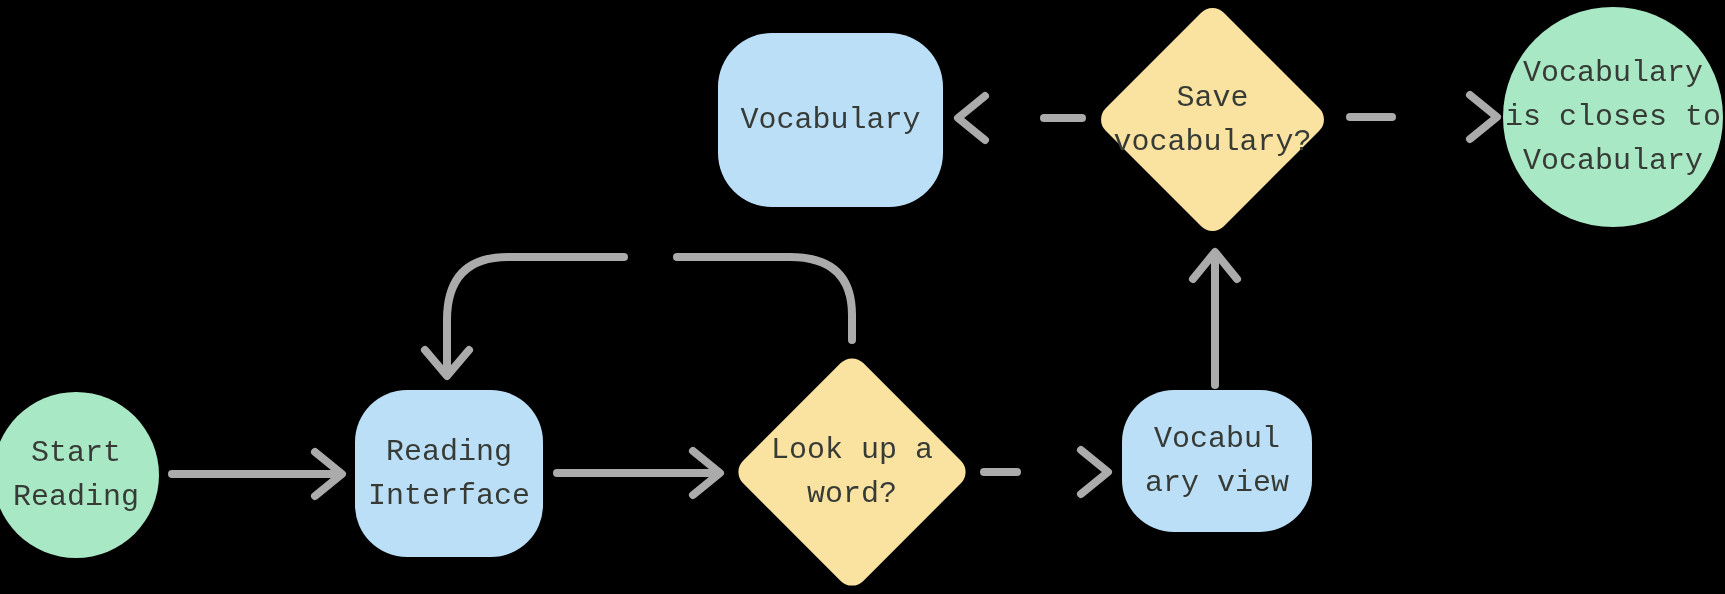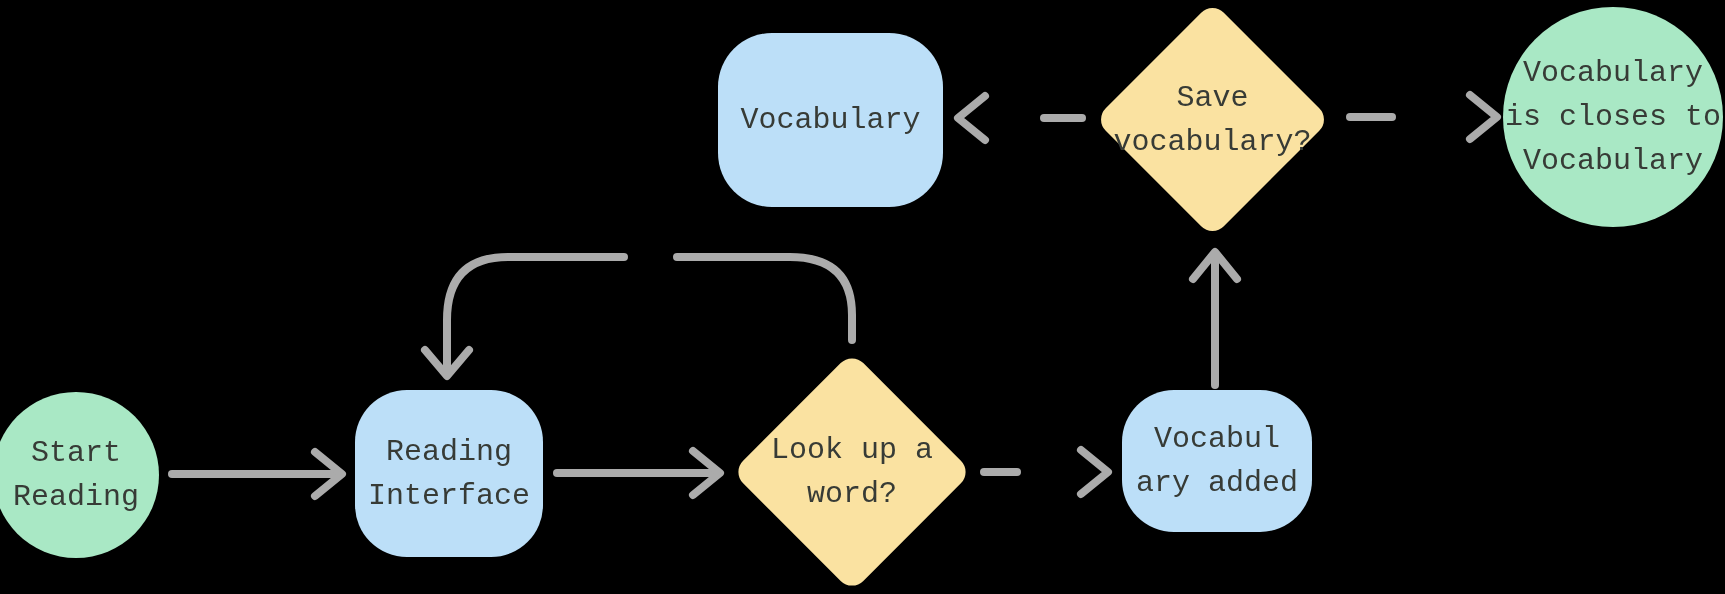--- a/index.html
+++ b/index.html
@@ -141,17 +141,17 @@
   <div class="node diamond" style="left:767px; top:387px; width:170px; height:170px;">
     <div class="label">
       <span>Look up a</span>
       <span>word?</span>
     </div>
   </div>
 
   <div class="node box" style="left:1122px; top:390px; width:190px; height:142px; border-radius:52px;">
     <div class="label">
       <span>Vocabul</span>
-      <span>ary added</span>
+      <span>ary view</span>
     </div>
   </div>
 
 </div>
 
 </body></html>

